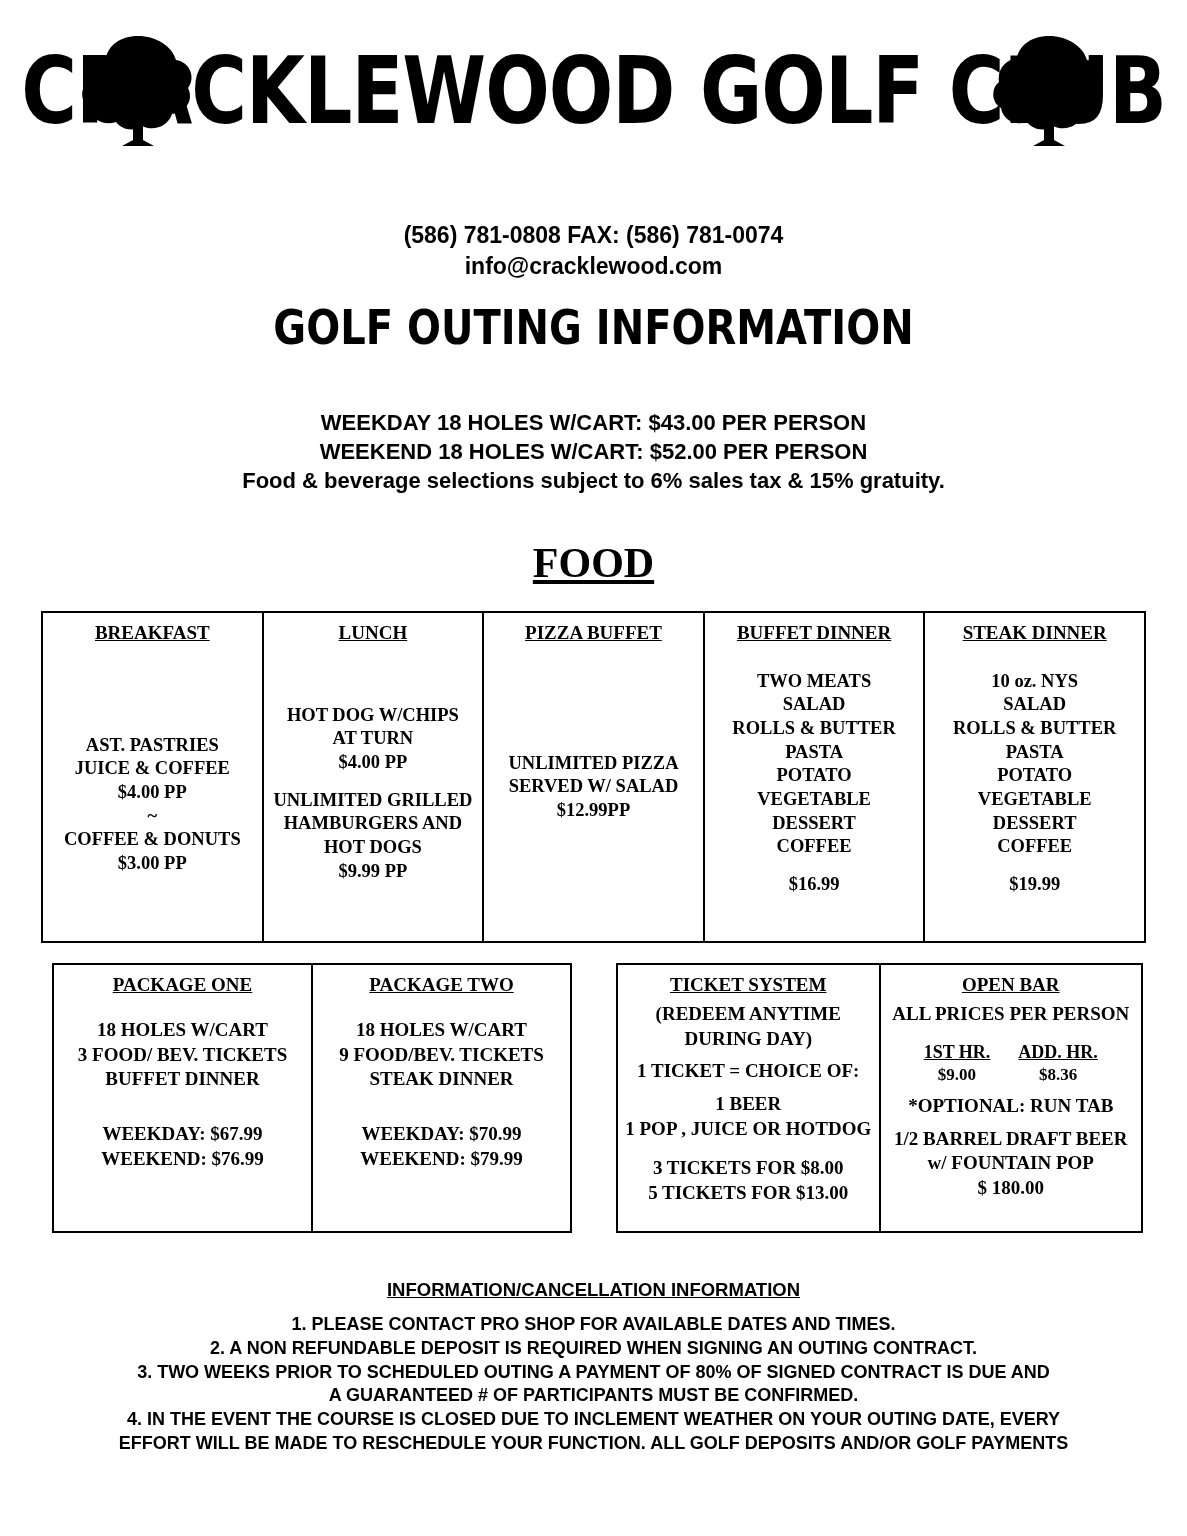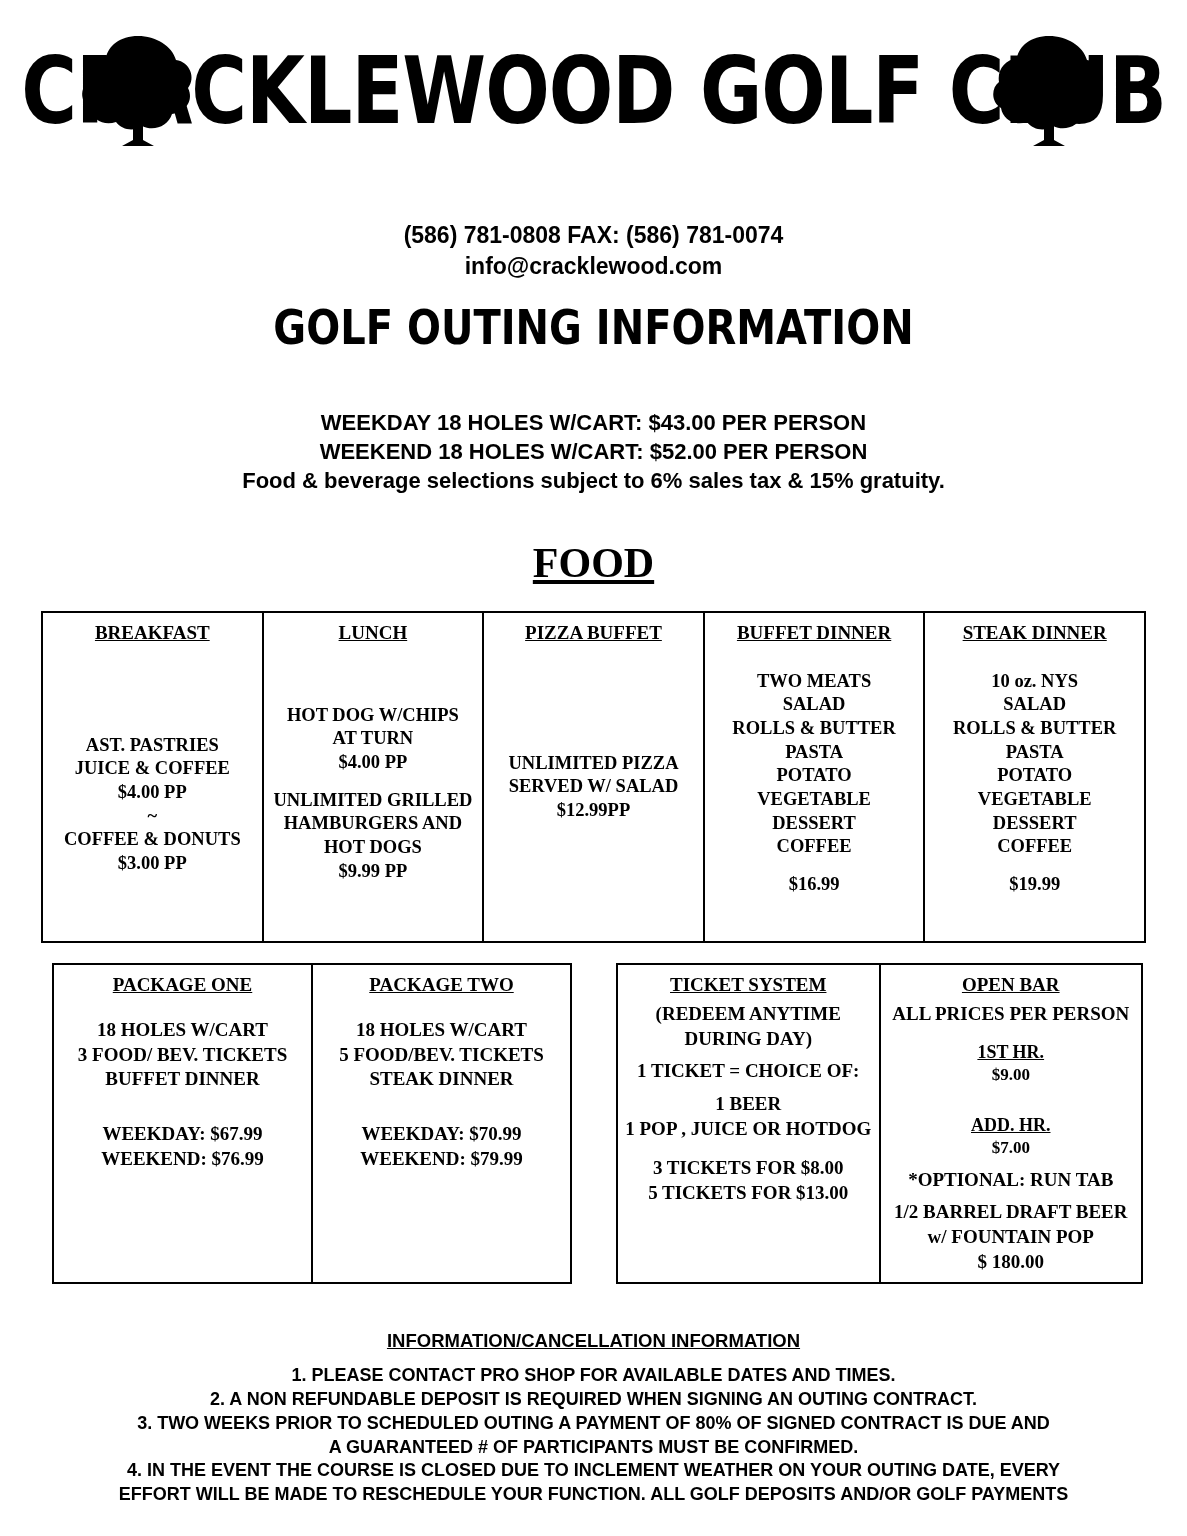--- a/index.html
+++ b/index.html
@@ -166,21 +166,20 @@
   .nounder { text-decoration: none; display: block; }
   .ln { display: block; }
   .sp { display: block; height: 15px; }
   .sp-sm { display: block; height: 8px; }
 
   .hr-row {
     display: flex;
     justify-content: center;
     gap: 28px;
     margin-top: 6px;
-    flex-direction: column;
   }
   .hr-col { text-align: center; }
   .hr-head { text-decoration: underline; display: block; font-size: 18px;}
   .hr-val { display: block; font-size: 17px; }
 
   
   .confirm-title {
     text-align: center;
     font-family: "Liberation Sans", sans-serif;
     font-weight: bold;
@@ -319,21 +318,21 @@
           <span class="sp"></span>
           <span class="sp"></span>
           <span class="ln">WEEKDAY: $67.99</span>
           <span class="ln">WEEKEND: $76.99</span>
         </td>
         <td>
           <span class="pkg-title">PACKAGE TWO</span>
           <span class="sp-sm"></span>
           <span class="sp-sm"></span>
           <span class="ln">18 HOLES W/CART</span>
-          <span class="ln">5 FOOD/BEV. TICKETS</span>
+          <span class="ln">9 FOOD/BEV. TICKETS</span>
           <span class="ln">STEAK DINNER</span>
           <span class="sp"></span>
           <span class="sp"></span>
           <span class="ln">WEEKDAY:  $70.99</span>
           <span class="ln">WEEKEND:  $79.99</span>
         </td>
       </tr>
     </tbody>
       </table>
 
@@ -357,21 +356,21 @@
           <span class="bev-title">OPEN BAR</span>
           <span class="nounder">ALL PRICES PER PERSON</span>
           <span class="sp-sm"></span>
           <span class="hr-row">
             <span class="hr-col">
               <span class="hr-head">1ST HR.</span>
               <span class="hr-val">$9.00</span>
             </span>
             <span class="hr-col">
               <span class="hr-head">ADD. HR.</span>
-              <span class="hr-val">$7.00</span>
+              <span class="hr-val">$8.36</span>
             </span>
           </span>
           <span class="sp-sm"></span>
           <span class="ln">*OPTIONAL:  RUN TAB</span>
           <span class="sp-sm"></span>
           <span class="ln">1/2 BARREL DRAFT BEER</span>
           <span class="ln">w/ FOUNTAIN POP</span>
           <span class="ln">$ 180.00</span>
         </td>
       </tr>

